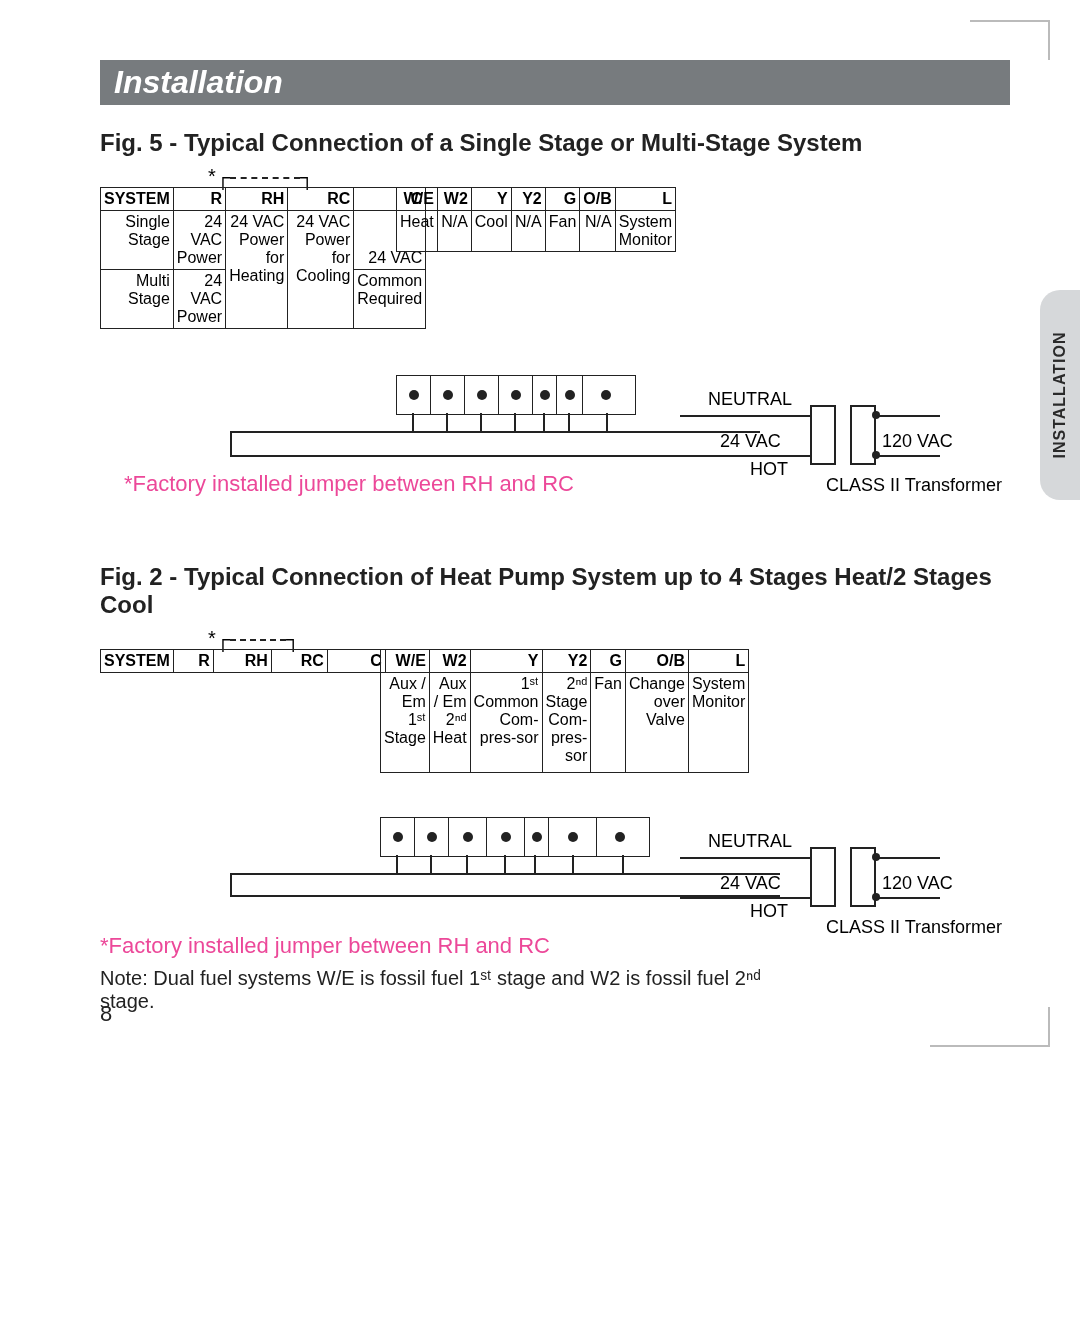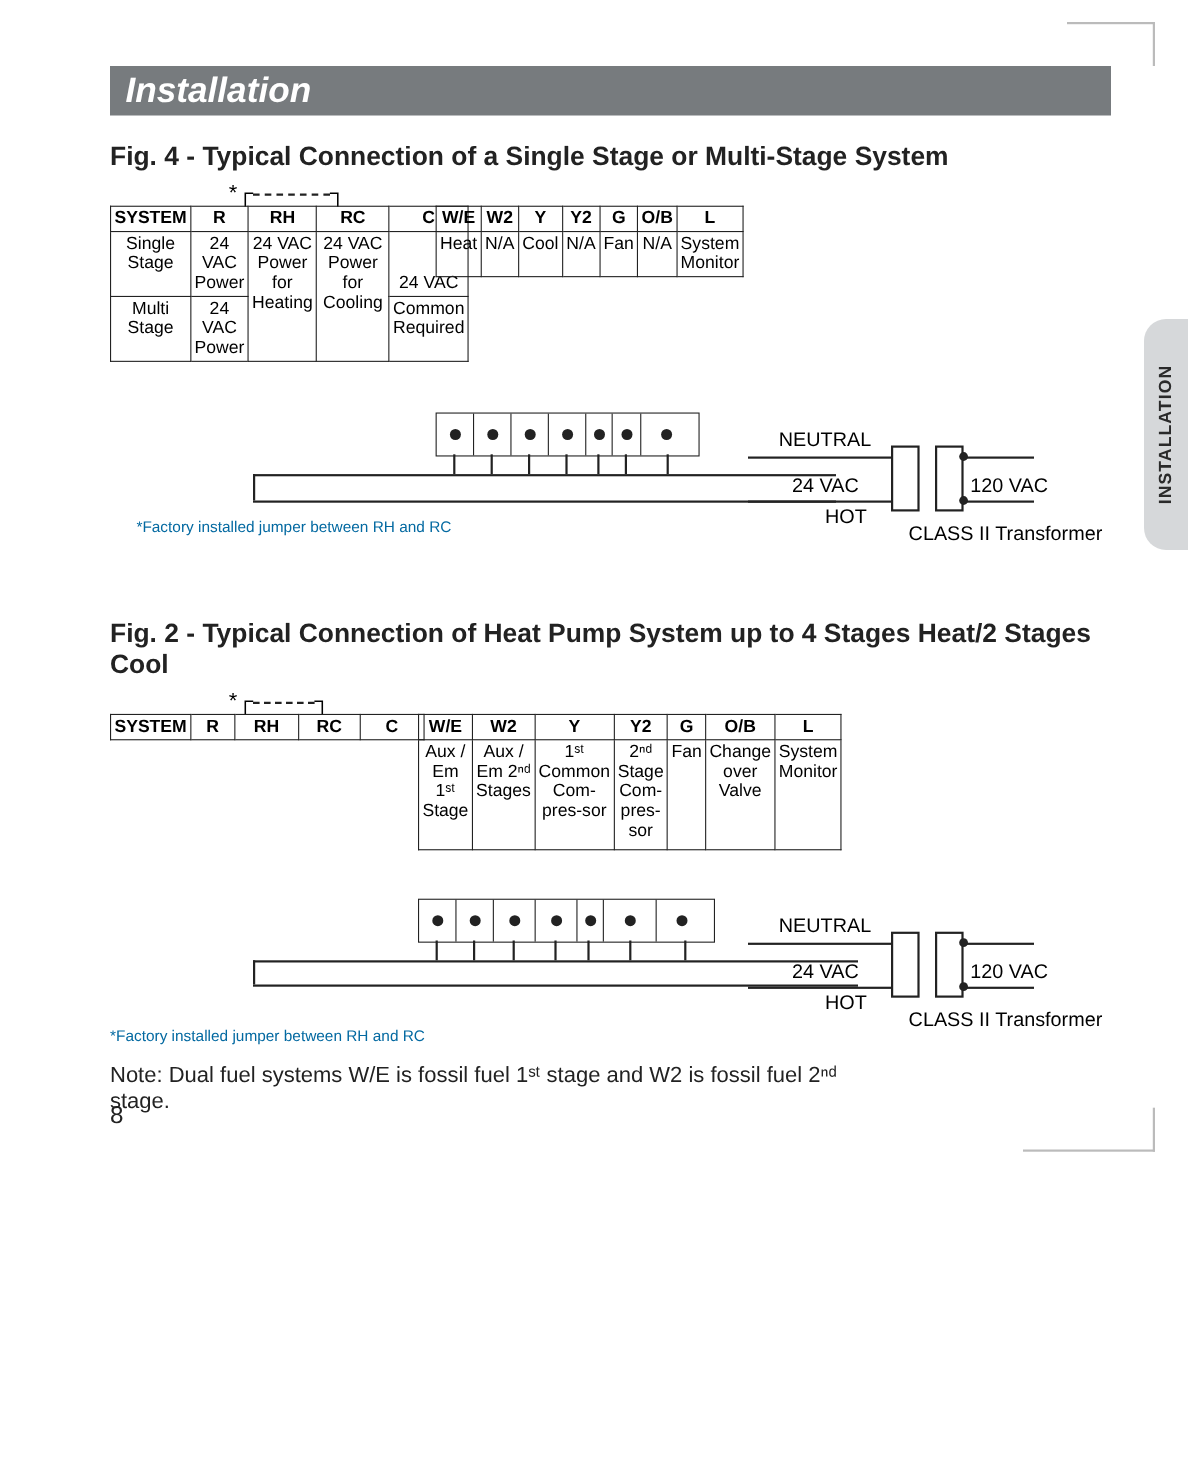--- a/index.html
+++ b/index.html
@@ -5,54 +5,54 @@
 * { box-sizing: border-box; margin: 0; padding: 0; }
 body { font-family: Arial, Helvetica, sans-serif; background: #fff; width: 1080px; position: relative; }
 .page { padding: 60px 70px 40px 100px; position: relative; }
 .section-bar { background: #777b7e; color: #fff; font-size: 32px; font-weight: bold; padding: 4px 14px; margin-bottom: 24px; font-style: italic; }
 .fig-title { font-size: 24px; font-weight: bold; color: #222; margin: 18px 0 18px 0; }
 .diagram { position: relative; width: 870px; height: 370px; margin-bottom: 10px; }
 .diagram2 { height: 370px; }
 .jumper-mark { position: absolute; left: 108px; top: -10px; font-size: 20px; }
 .jumper-dash { display: inline-block; width: 70px; border-top: 2px dashed #222; vertical-align: middle; }
 .tbl { border-collapse: collapse; font-size: 16px; }
-.tbl th, .tbl td { border: 1px solid #222; text-align: center; vertical-align: top; padding: 2px 3px; }
+.tbl th, .tbl td { border: 1px solid #222; text-align: right; vertical-align: top; padding: 2px 3px; }
 .tbl th { font-weight: bold; }
 .tbl1-left { position: absolute; left: 0; top: 12px; }
 .tbl1-right { position: absolute; left: 296px; top: 12px; }
 .terminal-strip { position: absolute; left: 296px; top: 200px; height: 40px; border: 1px solid #222; display: flex; }
 .terminal-box { height: 100%; border-right: 1px solid #222; display: flex; align-items: center; justify-content: center; position: relative; }
 .terminal-box:last-child { border-right: none; }
 .dot { width: 10px; height: 10px; background: #222; border-radius: 50%; }
 .bus-line { position: absolute; height: 2px; background: #222; }
 .drop-line { position: absolute; width: 2px; background: #222; }
 .transformer { position: absolute; right: 0px; top: 200px; width: 210px; height: 120px; }
 .tf-box { position: absolute; border: 2px solid #222; }
 .tf-text { position: absolute; font-size: 18px; white-space: nowrap; }
 .tf-dot { position: absolute; width: 8px; height: 8px; background: #222; border-radius: 50%; }
-.footnote { font-size: 14px; color: #0369a1; margin-top: 6px; }
+.footnote { font-size: 22px; color: #ec4899; margin-top: 6px; }
 .note-line { font-size: 20px; color: #222; margin-top: 14px; }
 .page-num { position: absolute; left: 100px; bottom: 30px; font-size: 22px; color: #222; }
 .side-tab { position: absolute; right: 0; top: 290px; width: 40px; height: 210px; background: #d6d8da; border-radius: 20px 0 0 20px; display: flex; align-items: center; justify-content: center; }
 .side-tab-text { transform: rotate(-90deg); font-weight: bold; font-size: 16px; color: #2a2a2a; white-space: nowrap; letter-spacing: 1px; }
 .corner-br { position: absolute; right: 30px; bottom: 10px; width: 120px; height: 40px; border-right: 2px solid #bbb; border-bottom: 2px solid #bbb; }
 .corner-tr { position: absolute; right: 30px; top: 20px; width: 80px; height: 40px; border-right: 2px solid #bbb; border-top: 2px solid #bbb; }
 </style>
 </head>
 <body>
 
 <div class="corner-tr"></div>
 <div class="side-tab">
   <span class="side-tab-text">INSTALLATION</span>
 </div>
 
 <div class="page">
   <div class="section-bar">Installation</div>
 
-  <div class="fig-title">Fig. 4 - Typical Connection of a Single Stage or Multi-Stage System</div>
+  <div class="fig-title">Fig. 5 - Typical Connection of a Single Stage or Multi-Stage System</div>
 
   <div class="diagram">
     <div class="jumper-mark">*<span style="display:inline-block;vertical-align:middle;">┌</span><span class="jumper-dash"></span><span style="display:inline-block;vertical-align:middle;">┐</span></div>
 
     <table class="tbl tbl1-left">
       <tbody>
           <tr>
         <th style="width:48px">SYSTEM</th>
         <th style="width:40px">R</th>
         <th style="width:58px">RH</th>
@@ -175,21 +175,21 @@
         <th style="width:34px">W/E</th>
         <th style="width:34px">W2</th>
         <th style="width:38px">Y</th>
         <th style="width:38px">Y2</th>
         <th style="width:24px">G</th>
         <th style="width:48px">O/B</th>
         <th style="width:46px">L</th>
       </tr>
       <tr style="height:100px">
         <td>Aux / Em 1ˢᵗ Stage</td>
-        <td>Aux / Em 2ⁿᵈ Stages</td>
+        <td>Aux / Em 2ⁿᵈ Heat</td>
         <td>1ˢᵗ Common Com-pres-sor</td>
         <td>2ⁿᵈ Stage Com-pres-sor</td>
         <td>Fan</td>
         <td>Change over Valve</td>
         <td>System Monitor</td>
       </tr>
     </tbody>
       </table>
 
     <div class="terminal-strip" style="left:280px;top:180px;width:270px;">

